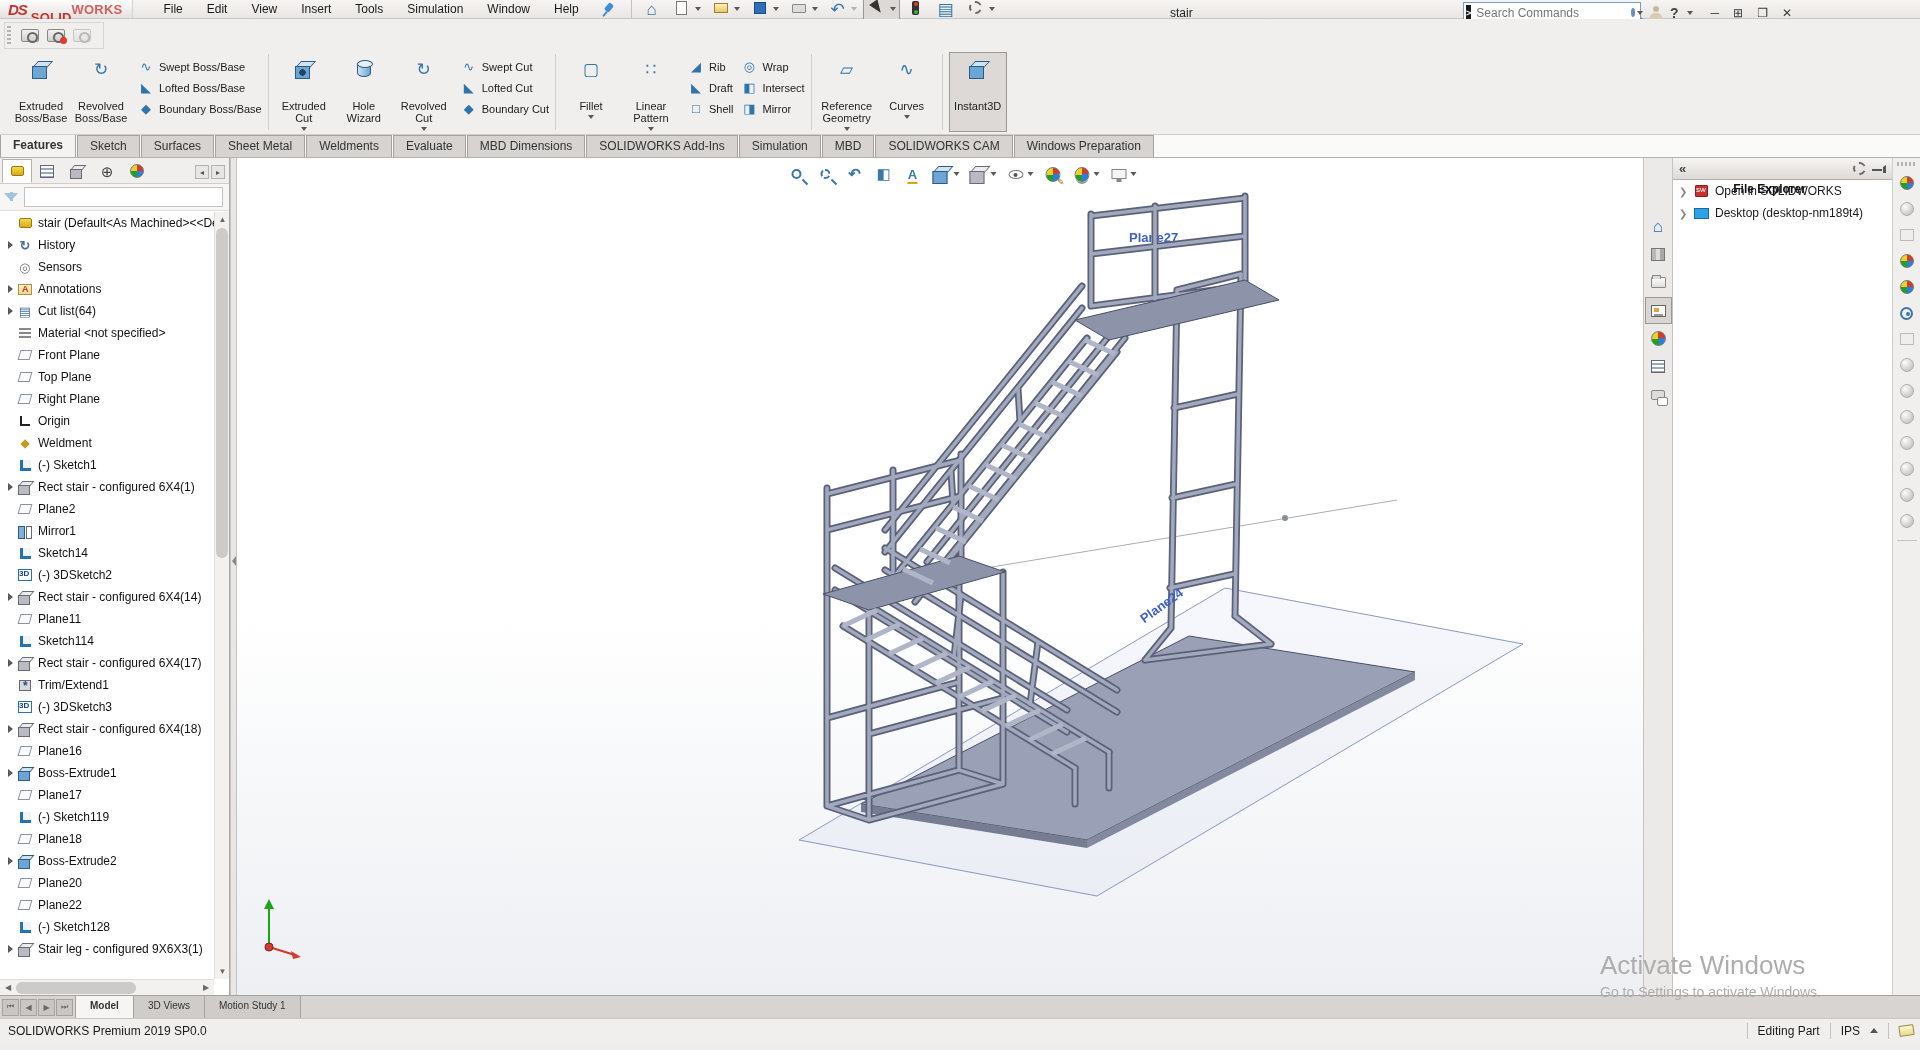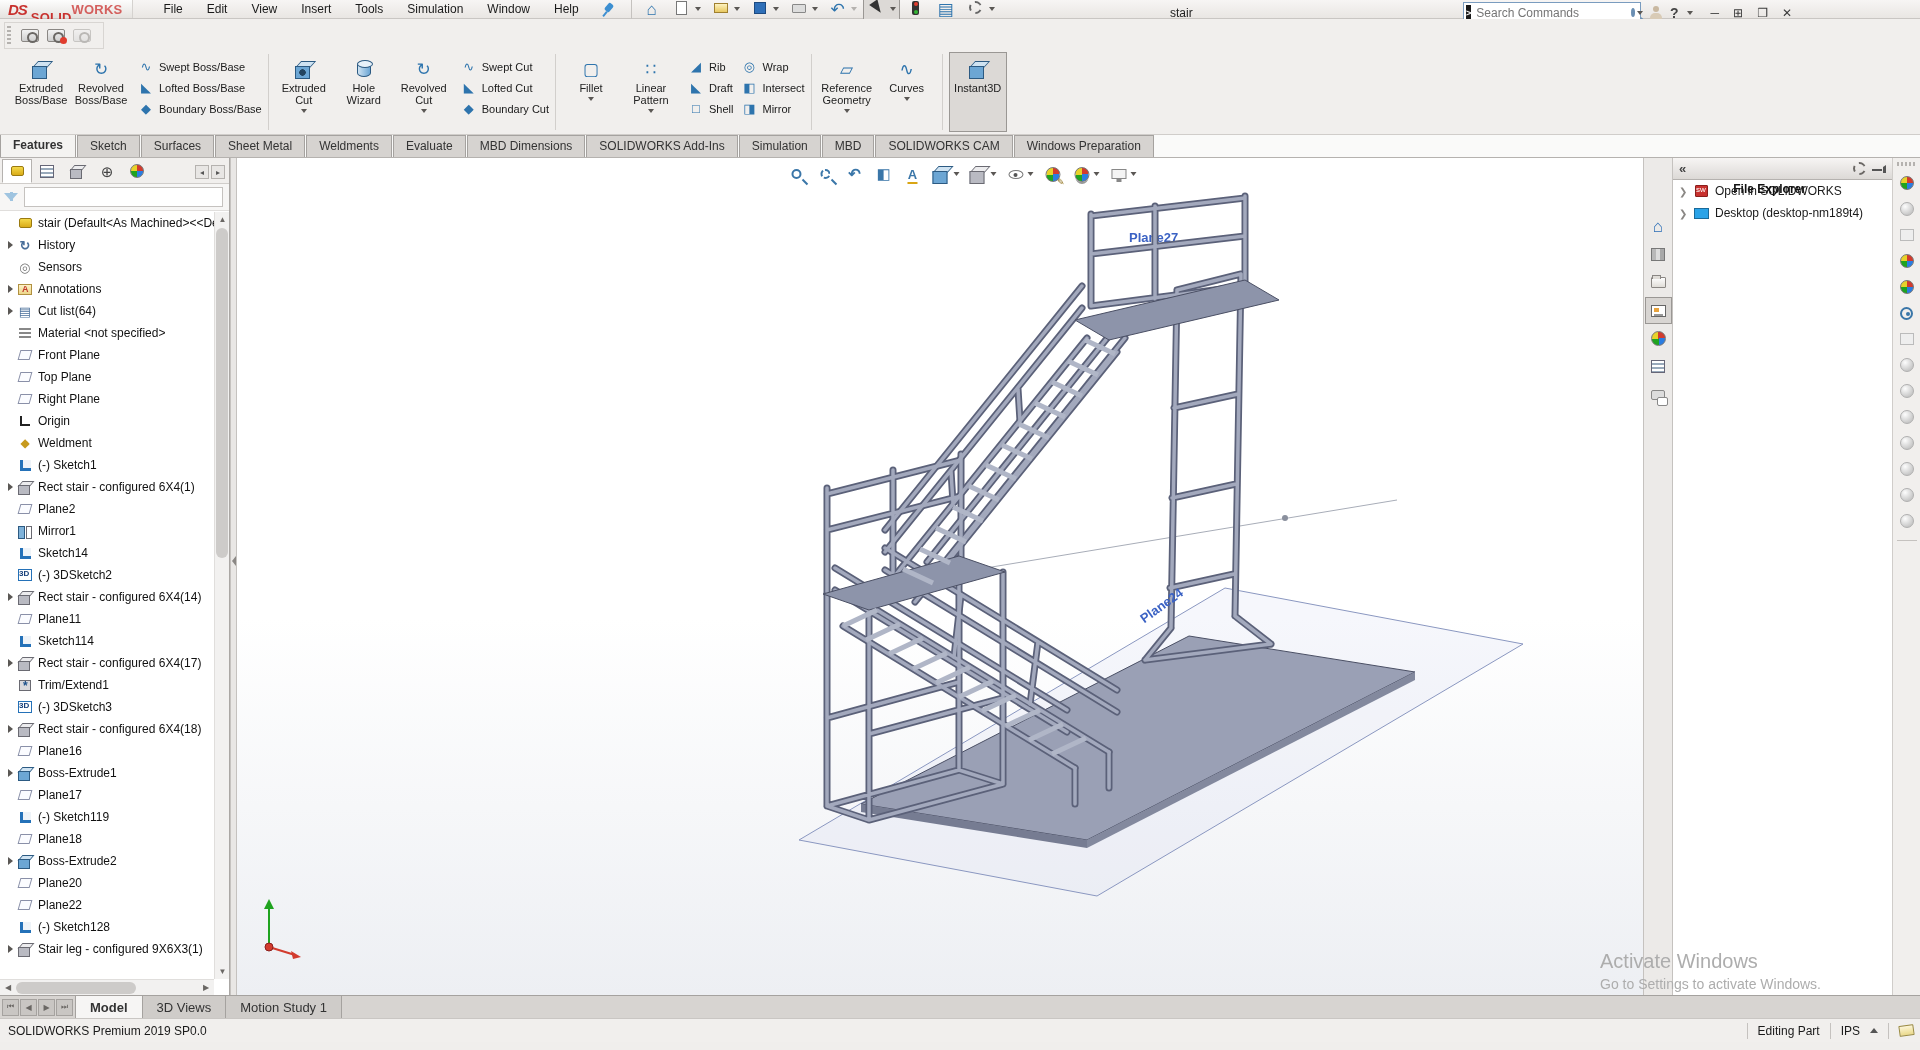--- a/index.html
+++ b/index.html
@@ -43,21 +43,21 @@
   .grip-v { width:4px; height:20px; margin-right:6px; background:repeating-linear-gradient(#b5b2af 0 2px, transparent 2px 4px); }
   .camera { width:18px; height:13px; background:linear-gradient(#f2f2f2,#cfcfcf); border:1px solid #8a8784; border-radius:2px; position:relative; margin:0 4px; }
   .camera::before { content:""; position:absolute; left:5px; top:2px; width:7px; height:7px; border:2px solid #6a6764; border-radius:50%; }
   .camera.rec::after { content:""; position:absolute; right:-3px; bottom:-3px; width:7px; height:7px; background:#e03c2e; border-radius:50%; }
   .camera.dis { opacity:.4; }
   #ribbon { position:absolute; left:0; top:31px; right:0; bottom:0; display:flex; align-items:stretch; padding:2px 0 2px 6px; }
   .rgroup { display:flex; align-items:stretch; gap:2px; padding:0 6px; }
   .rsep { width:1px; background:#d2cfcc; margin:2px 0; }
   .rbtn { width:58px; display:flex; flex-direction:column; align-items:center; justify-content:flex-start; padding-top:4px; border:1px solid transparent; text-align:center; }
   .rbtn.pressed { background:#dcd9d6; border-color:#9a9794; }
-  .rbtn .blabel { font-size:11px; line-height:12px; margin-top:1px; color:#222; }
+  .rbtn .blabel { font-size:11px; line-height:12px; margin-top:19px; color:#222; }
   .rbtn .bcaret { margin-top:3px; }
   .rstack { display:flex; flex-direction:column; justify-content:flex-start; padding-top:4px; }
   .sbtn { display:flex; align-items:center; height:21px; padding:0 6px 0 2px; font-size:11px; white-space:nowrap; }
   .sicon { width:16px; height:14px; margin-right:5px; display:flex; align-items:center; justify-content:center; }
 
   
   .bicon { width:26px; height:24px; position:relative; display:flex; align-items:center; justify-content:center; }
   .glyph { color:#2e74ad; font-size:17px; line-height:1; }
   .glyph.sm { font-size:13px; }
   .cube3d { position:relative; width:18px; height:16px; }
@@ -156,21 +156,21 @@
   .hcaret { margin-left:2px; }
 
   #modelsvg { position:absolute; inset:0; z-index:2; }
   .gfx-label { position:absolute; color:#3b62c4; font-size:13px; font-weight:bold; z-index:1; }
   .gfx-label.above { z-index:3; }
   #lbl-plane24 { transform:rotate(-36deg); }
   #triad { position:absolute; left:12px; bottom:36px; z-index:3; }
 
   
   #watermark { position:absolute; left:1600px; top:950px; z-index:50; color:#adadad; pointer-events:none; }
-  #watermark .w1 { font-size:20px; }
+  #watermark .w1 { font-size:26px; }
   #watermark .w2 { font-size:14px; margin-top:3px; }
 
   
   #taskstrip { width:29px; background:#eceae8; border-left:1px solid #c5c2bf; padding-top:55px; display:flex; flex-direction:column; align-items:center; gap:1px; }
   .tsbtn { width:27px; height:27px; display:flex; align-items:center; justify-content:center; border:1px solid transparent; }
   .tsbtn.active { background:#d8d5d2; border-color:#9a9794; }
   .ts-house::before { content:"⌂"; color:#2a6db5; font-size:17px; font-weight:bold; }
   .ts-books { width:14px; height:13px; background:linear-gradient(90deg,#b8b8b8 0 4px,#dcdcdc 4px 8px,#a8a8a8 8px); border:1px solid #777; }
   .ts-folder { width:15px; height:11px; background:linear-gradient(#fefefe,#e0ddd8); border:1px solid #8a8784; border-radius:1px; position:relative; }
   .ts-folder::before { content:""; position:absolute; left:0; top:-3px; width:7px; height:3px; background:#e0ddd8; border:1px solid #8a8784; border-bottom:none; }
@@ -204,21 +204,21 @@
   .rt .gray { width:14px; height:14px; border-radius:50%; background:radial-gradient(circle at 35% 30%, #fdfdfd, #c6c6c6 75%); border:1px solid #b0b0b0; }
   .rt .target { width:13px; height:13px; border:2px solid #3a76a8; border-radius:50%; position:relative; }
   .rt .target::after { content:""; position:absolute; left:3.5px; top:3.5px; width:4px; height:4px; background:#3a76a8; border-radius:50%; }
   .rt .graybox { width:14px; height:12px; border:1px solid #bbb; background:#eee; }
   .rt-sep { width:20px; height:1px; background:#c5c2bf; margin:4px 0; }
 
   
   #bottomtabs { height:23px; background:#d7d4d1; border-top:1px solid #a5a29f; display:flex; align-items:stretch; }
   .vcr { display:flex; align-items:center; padding:0 2px; gap:1px; }
   .vcrbtn { width:17px; height:17px; background:#c9c6c3; border:1px solid #a5a29f; color:#6a6764; font-size:8px; display:flex; align-items:center; justify-content:center; }
-  .btab { padding:4px 14px; border-right:1px solid #a5a29f; font-size:13px; color:#333; background:#cfccc9; }
+  .btab { padding:4px 14px; border-right:1px solid #a5a29f; font-size:10px; color:#333; background:#cfccc9; }
   .btab:first-of-type { border-left:1px solid #a5a29f; }
   .btab.active { background:#f6f5f4; font-weight:bold; }
 
   
   #statusbar { height:24px; background:#f1efed; border-top:1px solid #c9c6c3; display:flex; align-items:center; padding:0 8px; position:relative; }
   #status-right { position:absolute; right:6px; top:0; height:100%; display:flex; align-items:center; gap:10px; }
   .st-sep { width:1px; height:16px; background:#c5c2bf; }
   .st-caret { width:0; height:0; border-left:4px solid transparent; border-right:4px solid transparent; border-bottom:5px solid #555; }
   .tag-ic { width:15px; height:11px; background:linear-gradient(#fdf6d8,#ead98a); border:1px solid #9a8a40; transform:rotate(-8deg); border-radius:1px; }
 </style>

